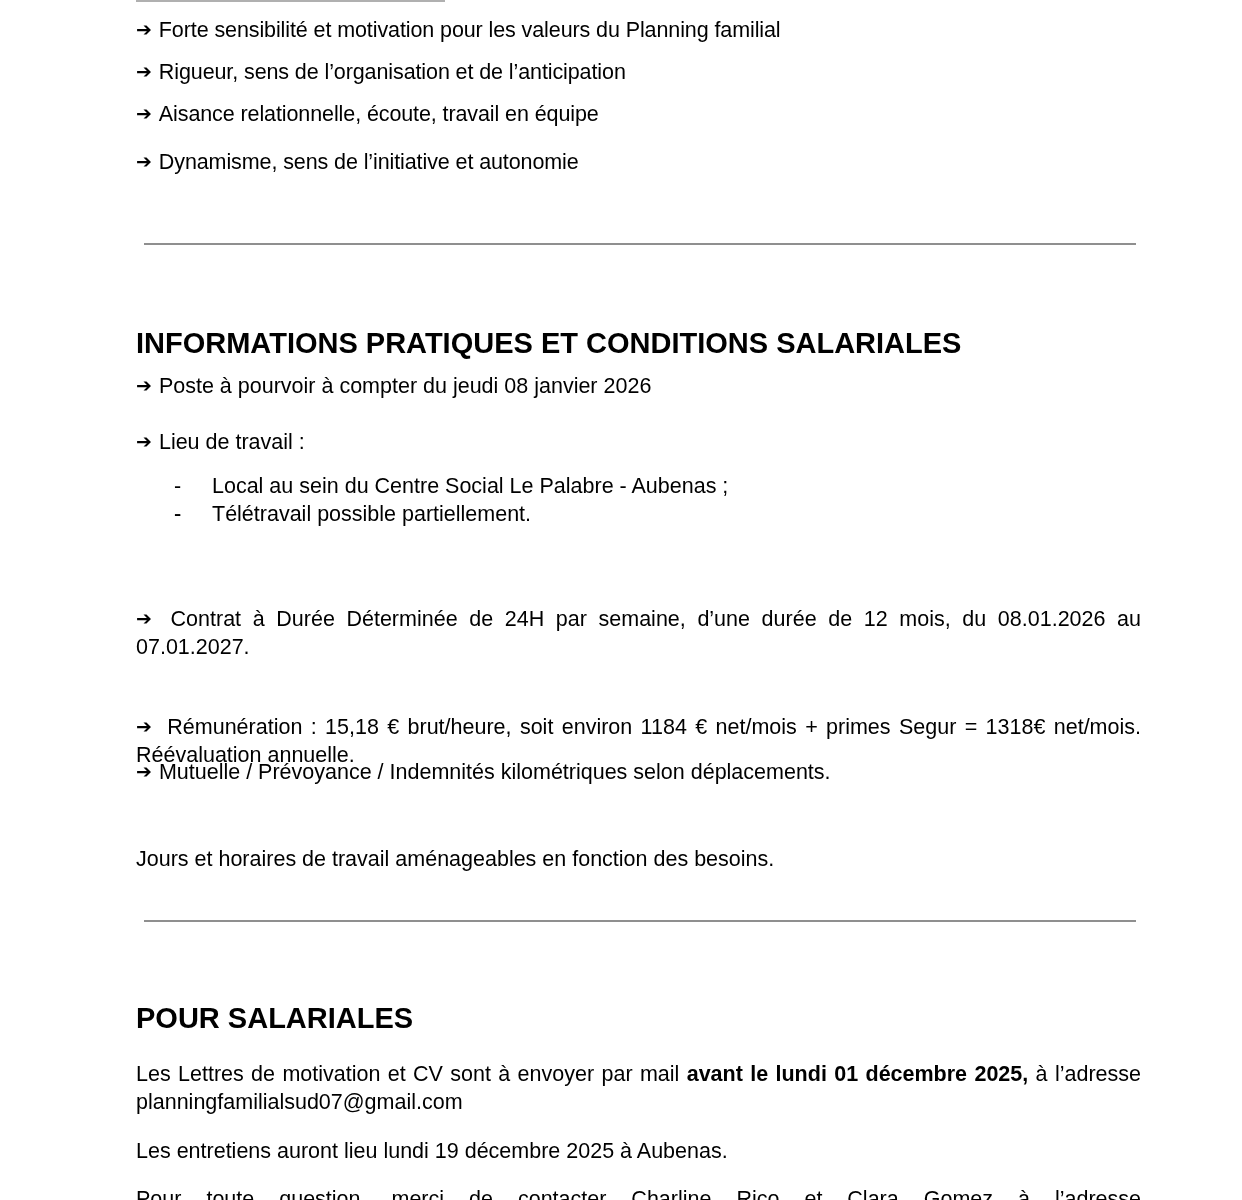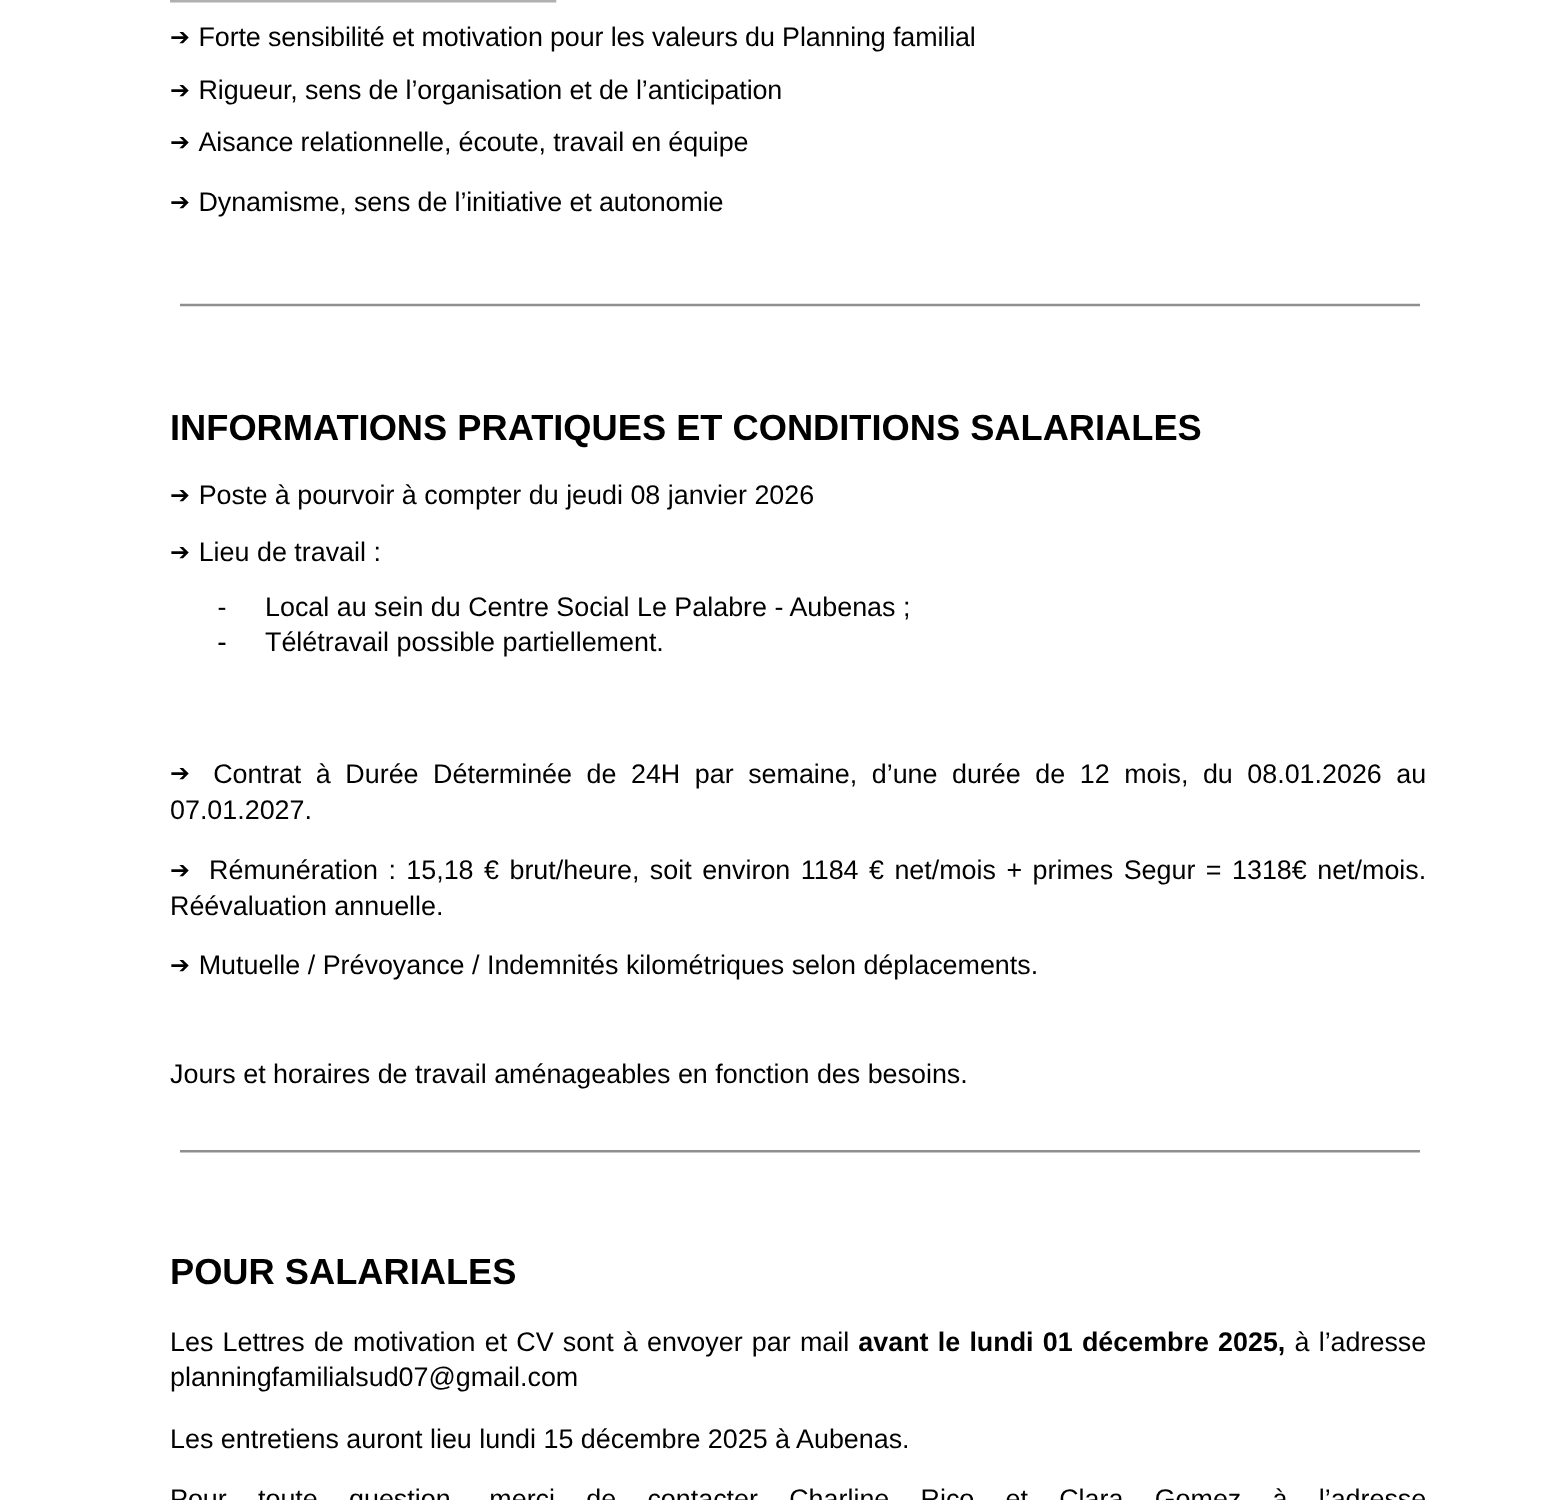--- a/index.html
+++ b/index.html
@@ -105,21 +105,21 @@
   <span class="arrow">➔</span><span>Aisance relationnelle, écoute, travail en équipe</span>
 </div>
 <div class="quality" style="top:150px;">
   <span class="arrow">➔</span><span>Dynamisme, sens de l’initiative et autonomie</span>
 </div>
 
 <div class="sep" style="top:243px;"></div>
 
 <div class="heading" style="top:327px;">INFORMATIONS PRATIQUES ET CONDITIONS SALARIALES</div>
 
-<div class="para" style="top:382px;">
+<div class="para" style="top:372px;">
   <span class="arrow">➔</span><span>Poste à pourvoir à compter du jeudi 08 janvier 2026</span>
 </div>
 
 <div class="para" style="top:428px;">
   <span class="arrow">➔</span><span>Lieu de travail :</span>
 </div>
 
 <ul class="bullets" style="top:472px;">
   <li>
     <span class="dash">-</span>
@@ -131,33 +131,33 @@
   <li>
     <span class="dash">-</span>
     <span>Télétravail possible partiellement.</span>
   </li>
 </ul>
 
 <div class="para justify" style="top:605px;">
   <span class="arrow">➔</span> <span>Contrat à Durée Déterminée de 24H par semaine, d’une durée de 12 mois, du 08.01.2026 au 07.01.2027.</span>
 </div>
 
-<div class="para justify" style="top:682px;">
+<div class="para justify" style="top:713px;">
   <span class="arrow">➔</span> <span>Rémunération : 15,18 € brut/heure, soit environ 1184 € net/mois + primes Segur = 1318€ net/mois. Réévaluation annuelle.</span>
 </div>
 
 <div class="para" style="top:758px;">
   <span class="arrow">➔</span><span>Mutuelle / Prévoyance / Indemnités kilométriques selon déplacements.</span>
 </div>
 
 <div class="para" style="top:845px;">Jours et horaires de travail aménageables en fonction des besoins.</div>
 
 <div class="sep" style="top:920px;"></div>
 
 <div class="heading" style="top:1002px;">POUR SALARIALES</div>
 
 <div class="para justify" style="top:1060px;">
   <span>Les Lettres de motivation et CV sont à envoyer par mail </span><span class="bold">avant le lundi 01 décembre 2025,</span><span> à l’adresse planningfamilialsud07@gmail.com</span>
 </div>
 
-<div class="para" style="top:1137px;">Les entretiens auront lieu lundi 15 décembre 2025 à Aubenas.</div>
+<div class="para" style="top:1137px;">Les entretiens auront lieu lundi 19 décembre 2025 à Aubenas.</div>
 
 <div class="para justify-full" style="top:1185px;">Pour toute question, merci de contacter Charline Rico et Clara Gomez à l’adresse</div>
 
 </body></html>

